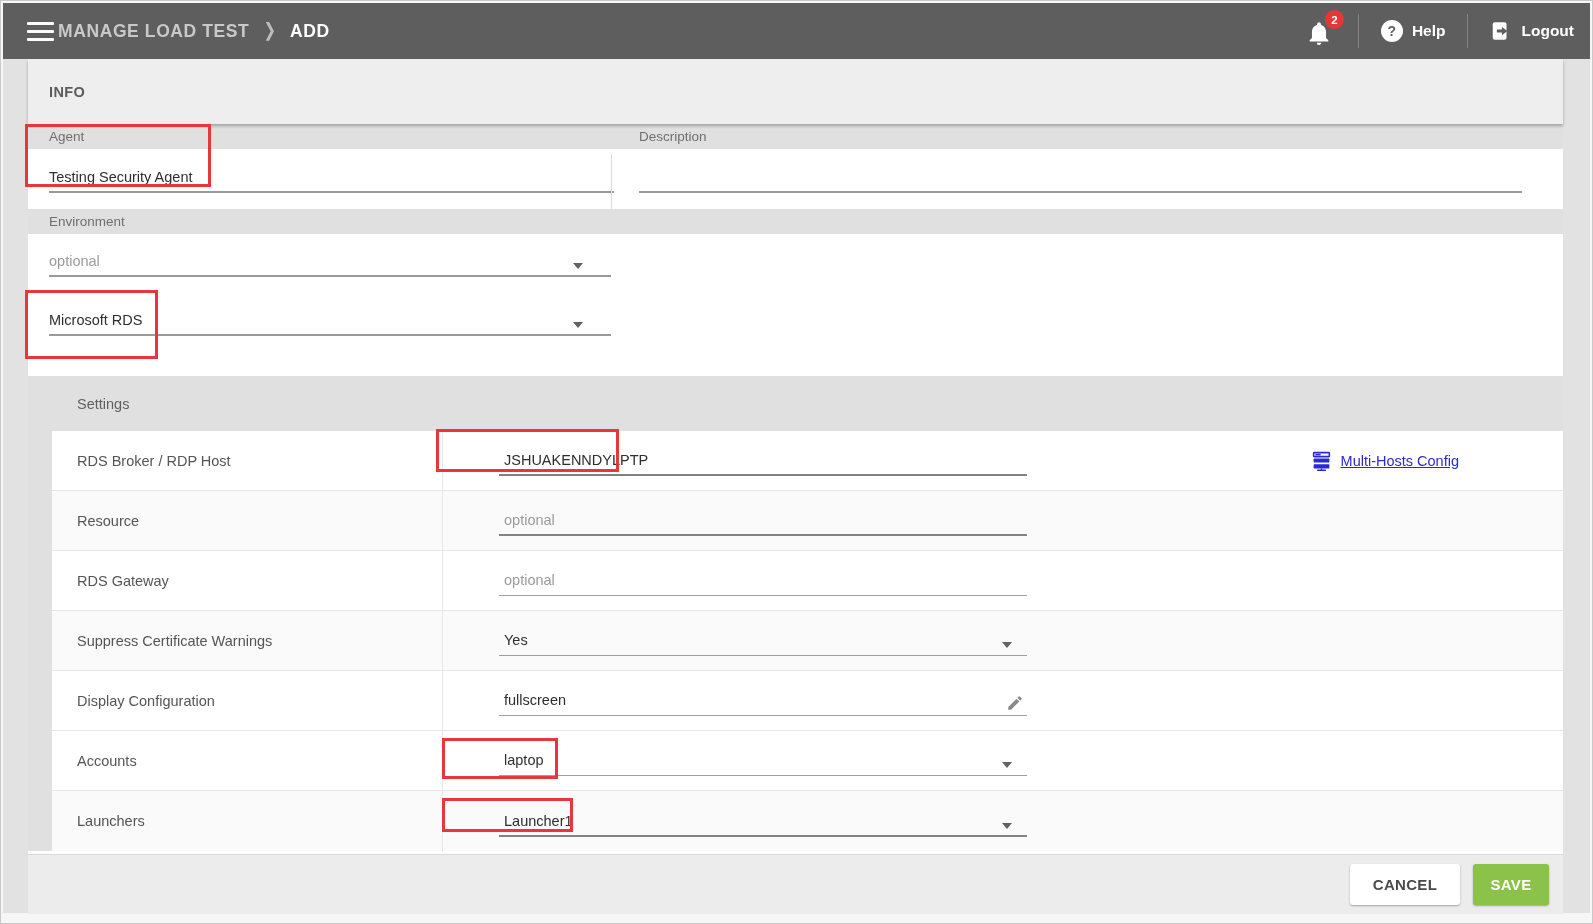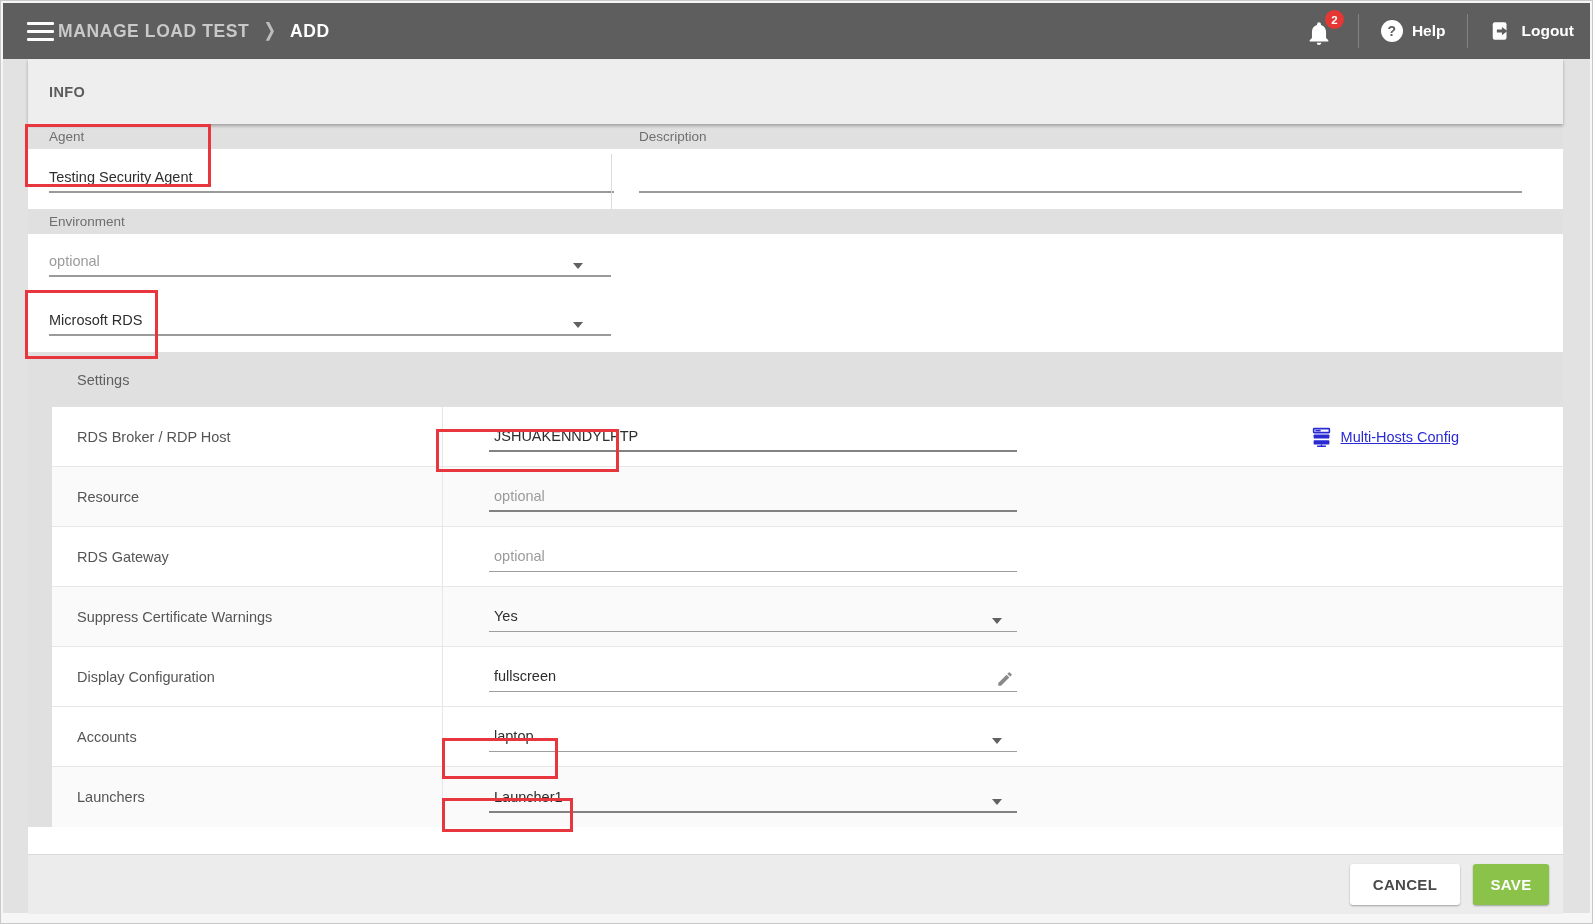--- a/index.html
+++ b/index.html
@@ -72,35 +72,35 @@
   .vcol-divider{ position:absolute; left:583px; top:5px; bottom:0; width:1px; background:#dcdcdc; }
   .u-select{ left:21px; width:562px; }
   .t-select{ left:21px; }
   .caret{
     width:0; height:0; border-left:5.5px solid transparent; border-right:5.5px solid transparent;
     border-top:6.5px solid #616161; position:absolute;
   }
   .caret-top{ bottom:24px; left:545px; }
 
   
-  .settings{ position:relative; height:475px; background:#e0e0e0; }
+  .settings{ position:relative; height:475px; background:#e0e0e0;margin-top:24px; }
   .settings-title{
     height:55px; display:flex; align-items:center; padding-left:49px;
     font-size:14.5px; color:#5f5f5f;
   }
   .settings-table{ position:absolute; left:24px; right:0; top:55px; bottom:0; background:#fff; }
   .srow{ position:relative; height:60px; border-bottom:1px solid #e7e7e7; background:#fff; }
   .srow.alt{ background:#fafafa; }
   .srow:last-child{ border-bottom:none; }
   .srow-label{
     position:absolute; left:25px; top:0; height:100%; display:flex; align-items:center;
     font-size:14.5px; color:#555555;
   }
   .scell-divider{ position:absolute; left:390px; top:0; bottom:-1px; width:1px; background:#e7e7e7; }
-  .sval{ position:absolute; left:416px; top:0; height:100%; width:560px; }
+  .sval{ position:absolute; left:426px; top:0; height:100%; width:560px; }
   .sval .val-text{ bottom:22px; left:26px; }
   .sval .underline{ left:21px; width:528px; bottom:14px; }
   .ul-thin{ height:1px; background:#9e9e9e; }
   .ul-thick{ height:2px; background:#828282; }
   .sval .caret{ left:524px; bottom:22px; }
   .pencil-icon{ position:absolute; left:528px; bottom:18px; }
   .hosts-link{
     position:absolute; right:104px; top:0; height:100%;
     display:flex; align-items:center; gap:9px; cursor:pointer;
   }

